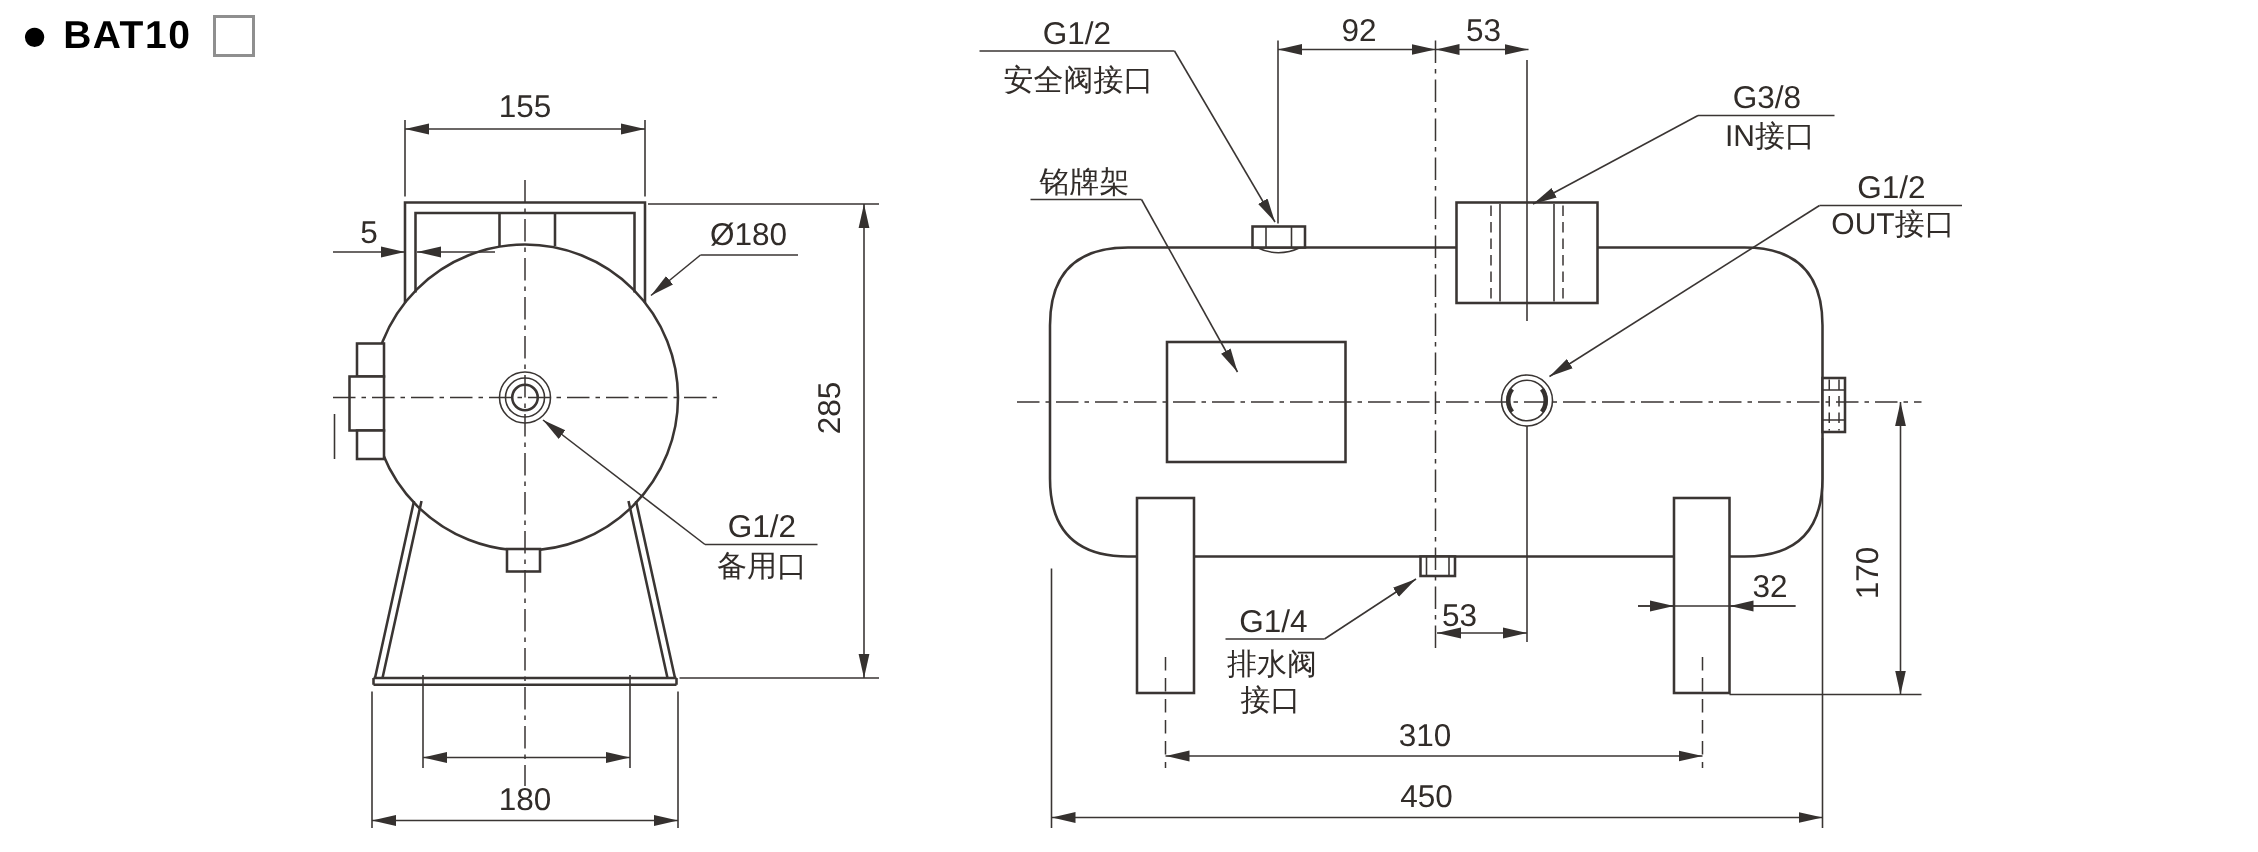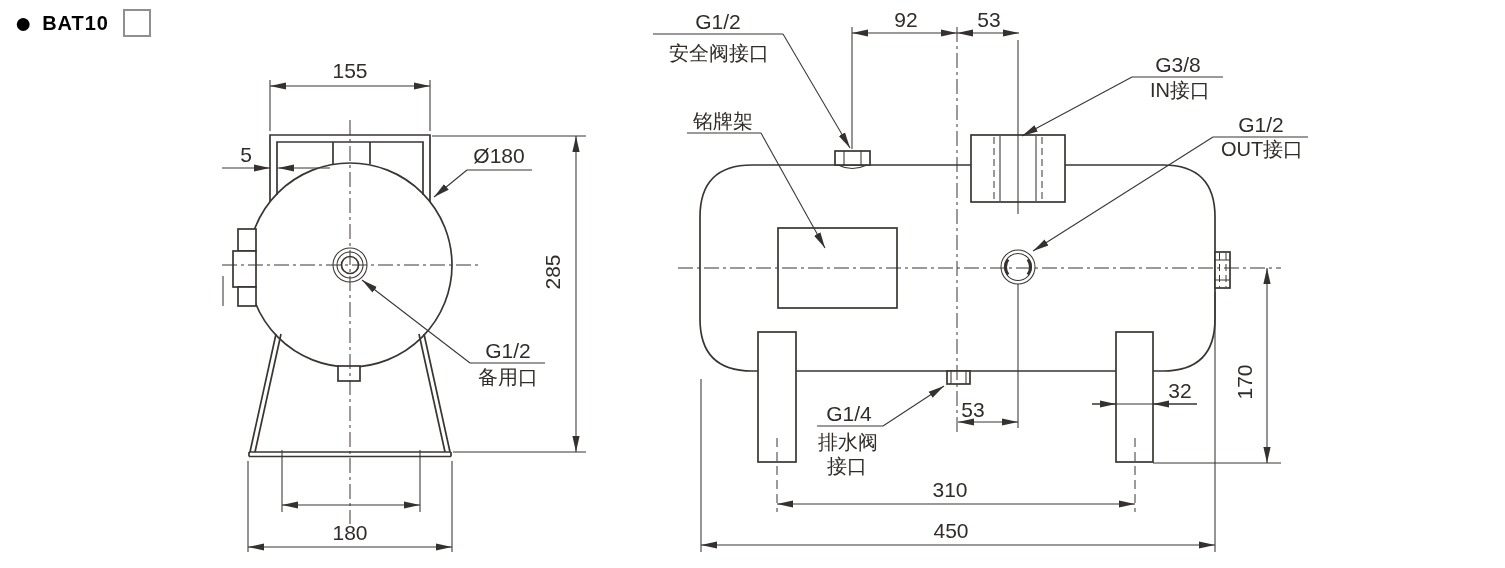--- a/index.html
+++ b/index.html
@@ -1,20 +1,20 @@
 <!DOCTYPE html>
 <html><head>
 <meta charset="utf-8">
 <style>
   html,body{margin:0;padding:0;background:#ffffff;}
   #canvas{position:relative;width:1505px;height:568px;background:#ffffff;overflow:hidden;
           font-family:"Liberation Sans",sans-serif;}
   #title-row{position:absolute;left:14px;top:8px;display:flex;align-items:center;gap:10px;}
   #title-bullet{font-size:30px;line-height:30px;color:#000;}
-  #title-model{font-size:20px;font-weight:bold;color:#000;letter-spacing:1px;}
+  #title-model{font-size:26px;font-weight:bold;color:#000;letter-spacing:1px;}
   #title-box{width:24px;height:24px;border:2.5px solid #8f8f8f;background:#fff;margin-left:4px;}
   svg{position:absolute;left:0;top:0;}
   .ol{stroke:#3a3533;stroke-width:1.7;fill:none;}
   .olw{stroke:#3a3533;stroke-width:1.7;fill:#ffffff;}
   .thin{stroke:#3a3533;stroke-width:1.05;fill:none;}
   .cl{stroke:#3a3533;stroke-width:1;fill:none;stroke-dasharray:15 4 3 4;}
   .hid{stroke:#3a3533;stroke-width:1;fill:none;stroke-dasharray:7 4;}
   .dash{stroke:#3a3533;stroke-width:1;fill:none;stroke-dasharray:9 5;}
   .bold-arc{stroke:#35312f;stroke-width:2.8;fill:none;}
   text{fill:#312c29;}

